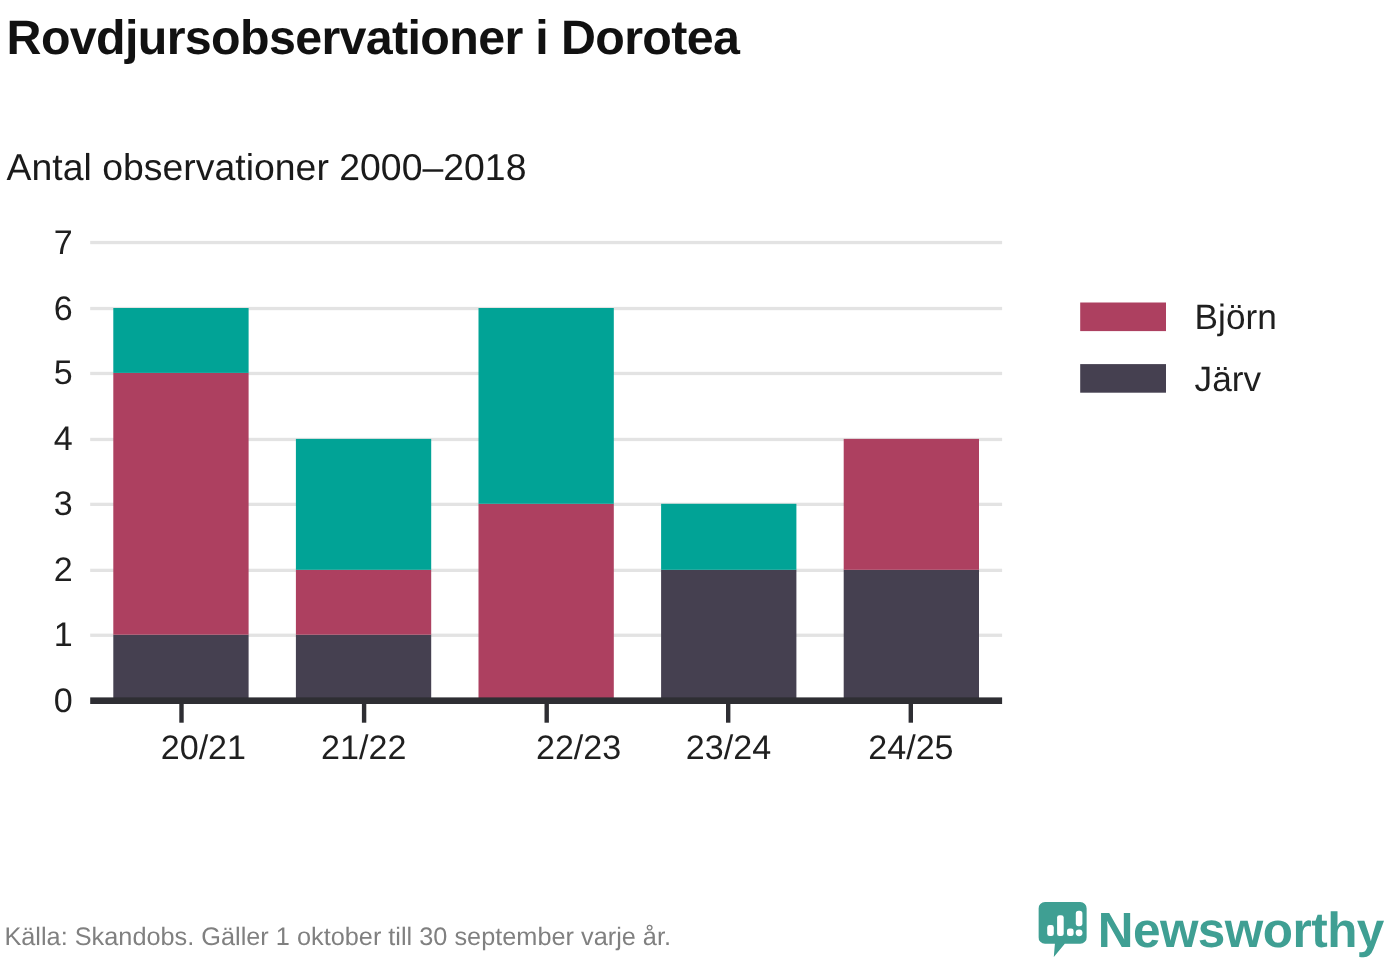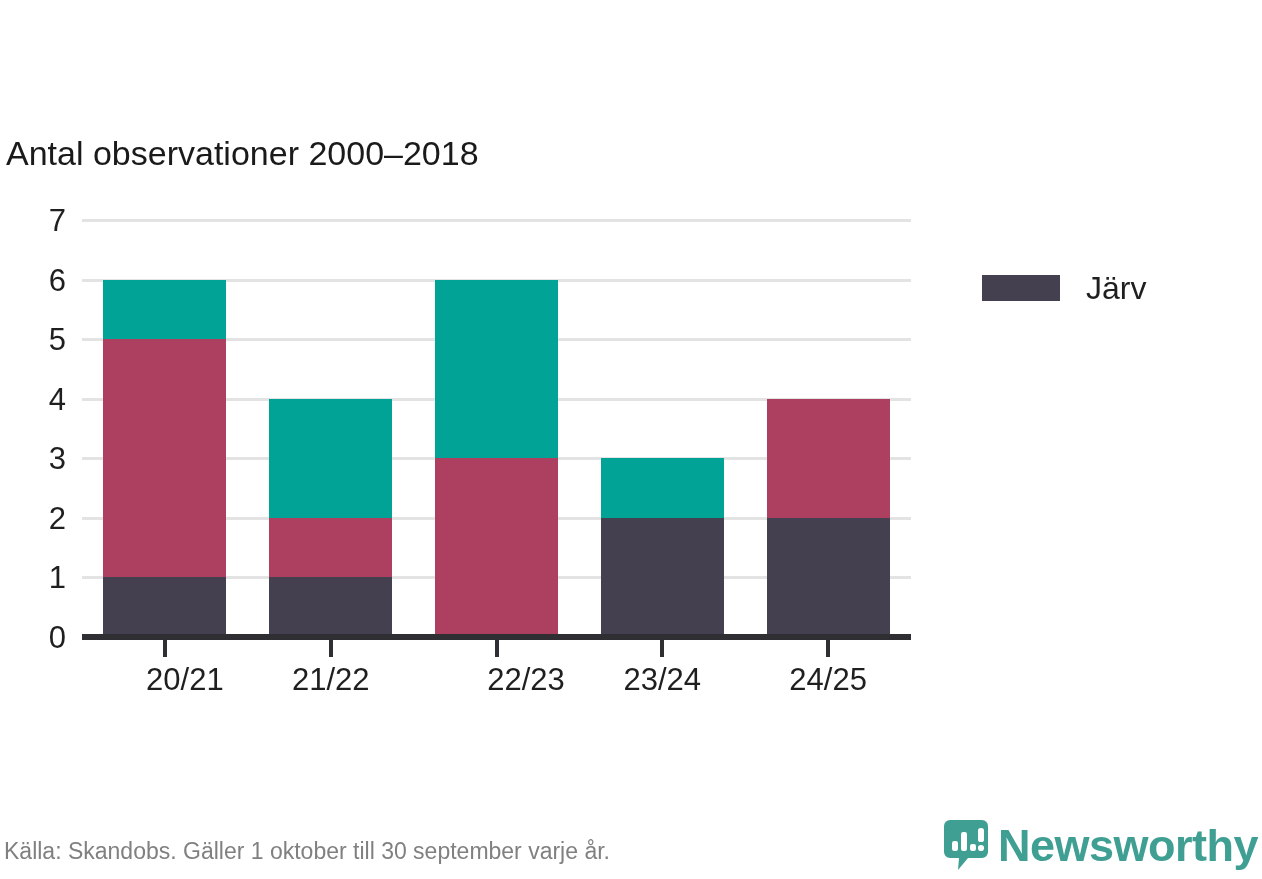--- a/index.html
+++ b/index.html
@@ -86,20 +86,21 @@
   .brand-name {
     font-size:45px; font-weight:bold; color:#3f9f93;
     letter-spacing:-0.5px; line-height:1;
   }
 </style>
 </head>
 <body>
 
 <div class="page">
 
+  <div class="chart-title">Rovdjursobservationer i Dorotea</div>
   <div class="chart-subtitle">Antal observationer 2000–2018</div>
 
   <div class="y-axis" id="y-axis">
       <div class="y-tick-label" style="top: 437px;">0</div>
       <div class="y-tick-label" style="top: 377.429px;">1</div>
       <div class="y-tick-label" style="top: 317.857px;">2</div>
       <div class="y-tick-label" style="top: 258.286px;">3</div>
       <div class="y-tick-label" style="top: 198.714px;">4</div>
       <div class="y-tick-label" style="top: 139.143px;">5</div>
       <div class="y-tick-label" style="top: 79.5714px;">6</div>
@@ -151,20 +152,24 @@
       <div class="x-tick" style="left: 494.5px;"></div>
       <div class="x-label" style="left: 526px; text-align: right;">22/23</div>
       <div class="x-tick" style="left: 660.3px;"></div>
       <div class="x-label" style="left: 662.3px;">23/24</div>
       <div class="x-tick" style="left: 826.1px;"></div>
       <div class="x-label" style="left: 828.1px;">24/25</div>
     </div>
 
   <div class="legend" id="legend">
       <div class="legend-item">
+        <span class="legend-swatch" style="background: rgb(173, 64, 96);"></span>
+        <span class="legend-label">Björn</span>
+      </div>
+      <div class="legend-item">
         <span class="legend-swatch" style="background: rgb(69, 64, 80);"></span>
         <span class="legend-label">Järv</span>
       </div>
     </div>
 
   <div class="footer-note">Källa: Skandobs. Gäller 1 oktober till 30 september varje år.</div>
 
   <div class="brand">
     <span class="brand-mark">
       <svg viewBox="0 0 44 50" width="44" height="50" aria-hidden="true">

